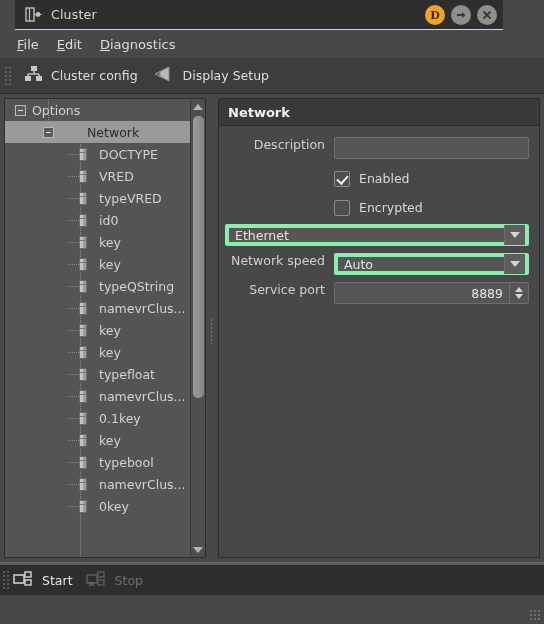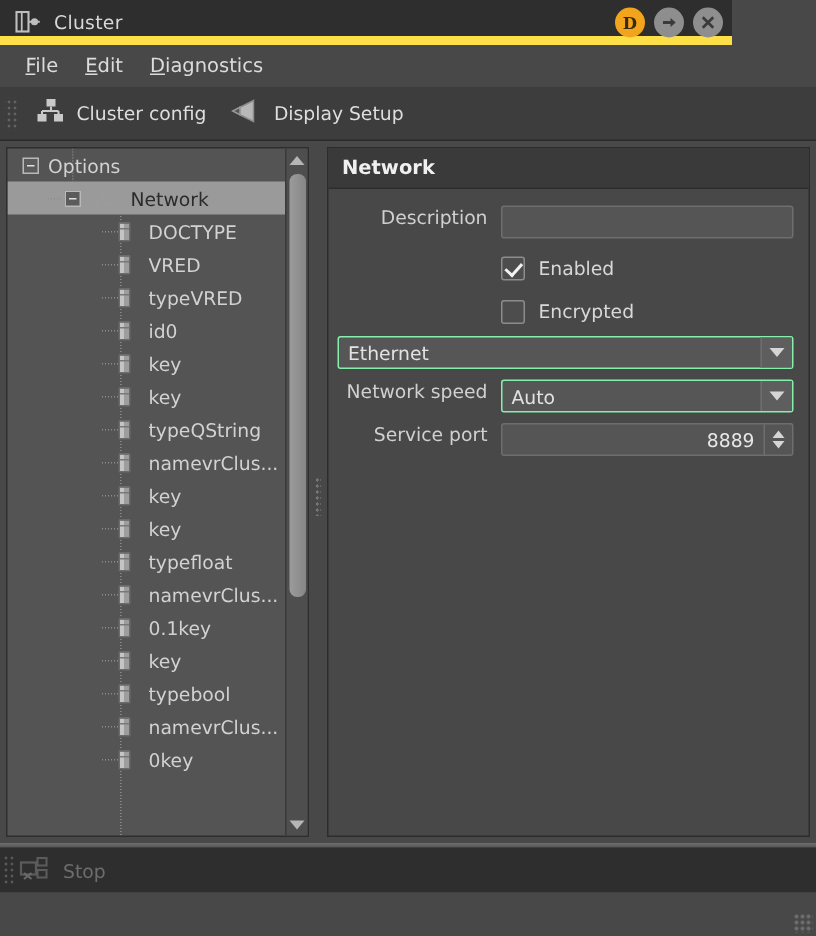--- a/index.html
+++ b/index.html
@@ -20,24 +20,24 @@
     position: relative;
     width: 544px;
     height: 624px;
     background: #484848;
     box-sizing: border-box;
   }
 
   
   .titlebar {
     position: absolute;
-    left: 0; top: 0;
+    left: 15px; top: 0;
     width: 488px; height: 30px;
     background: #2e2e2e;
-    border-bottom: 6px solid #fde047;
+    border-bottom: 1px solid #fde047;
     box-sizing: border-box;
   }
   .title-icon {
     position: absolute;
     left: 10px; top: 7px;
     width: 18px; height: 16px;
   }
   .title-text {
     position: absolute;
     left: 36px; top: 7px;
@@ -308,21 +308,21 @@
     width: 100%;
     color: #e6e6e6;
     font-size: 12.5px;
     padding: 0 5px;
     font-family: "DejaVu Sans", "Liberation Sans", sans-serif;
     outline: none;
   }
   .combo {
     height: 22px;
     background: #565656;
-    border: 1px solid #86efac;
+    border: 4px solid #86efac;
     border-radius: 2px;
     box-sizing: border-box;
     display: flex;
     align-items: center;
     justify-content: space-between;
     padding-left: 6px;
     cursor: default;
   }
   .combo .cval { font-size: 12.5px; color: #e2e2e2; }
   .combo .carrow {
@@ -704,20 +704,30 @@
           </div>
         </div>
 
       </div>
     </div>
   </div>
 
   <div class="sep"></div>
   <div class="botbar">
     <div class="bot-grip"></div>
+    <div class="bot-action">
+      <span>
+        <svg width="22" height="16" viewBox="0 0 22 16">
+          <rect x="1" y="4" width="10" height="8" fill="none" stroke="#d6d6d6" stroke-width="1.5"></rect>
+          <rect x="12" y="1" width="6" height="5" fill="none" stroke="#d6d6d6" stroke-width="1.4"></rect>
+          <rect x="12" y="9" width="6" height="5" fill="none" stroke="#d6d6d6" stroke-width="1.4"></rect>
+        </svg>
+      </span>
+      <span class="lbl">Start</span>
+    </div>
     <div class="bot-action disabled">
       <span>
         <svg width="22" height="16" viewBox="0 0 22 16">
           <rect x="1" y="4" width="10" height="8" fill="none" stroke="#9a9a9a" stroke-width="1.5"></rect>
           <rect x="12" y="1" width="6" height="5" fill="none" stroke="#9a9a9a" stroke-width="1.4"></rect>
           <rect x="12" y="9" width="6" height="5" fill="none" stroke="#9a9a9a" stroke-width="1.4"></rect>
           <path d="M3 11 L8 15 M8 11 L3 15" stroke="#bdbdbd" stroke-width="1.4"></path>
         </svg>
       </span>
       <span class="lbl">Stop</span>

